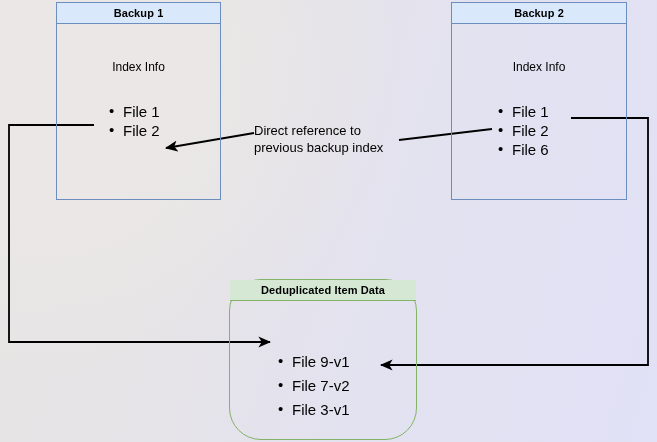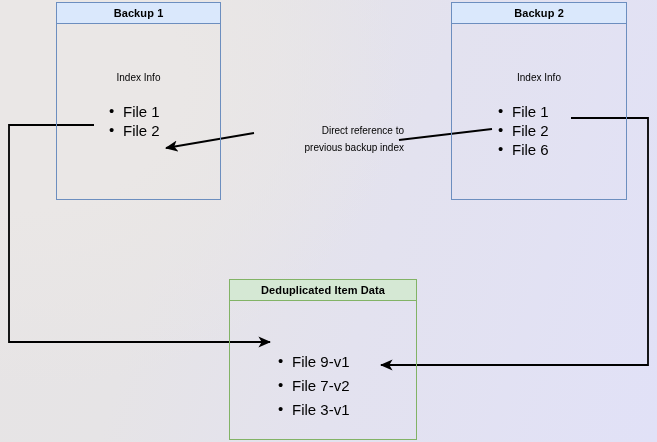--- a/index.html
+++ b/index.html
@@ -31,20 +31,21 @@
   }
 
   .node {
     position: absolute;
     box-sizing: border-box;
     border: 1px solid #6c8ebf;
     background: transparent;
   }
   .node.green {
     border-color: #82b366;
+    border-radius: 32px;
   }
   .node-header {
     box-sizing: border-box;
     height: 21px;
     line-height: 20px;
     text-align: center;
     font-size: 11px;
     font-weight: bold;
     color: #000;
     background: #dae8fc;
@@ -57,23 +58,23 @@
   }
   .node-body {
     position: relative;
     height: calc(100% - 21px);
   }
 
   .index-label {
     position: absolute;
     left: 0;
     right: 0;
-    top: 48px;
+    top: 36px;
     text-align: center;
-    font-size: 10px;
+    font-size: 12px;
     color: #000;
   }
 
   .bullet-list {
     position: absolute;
     margin: 0;
     padding: 0;
     list-style: none;
   }
   .bullet-list li {
@@ -130,22 +131,22 @@
   }
   #dedup .bullet-list li {
     line-height: 24px;
   }
   #dedup .bullet-list li::before {
     line-height: 24px;
   }
 
   .edge-label {
     position: absolute;
-    text-align: right;
-    font-size: 10px;
+    text-align: left;
+    font-size: 13px;
     line-height: 17px;
     color: #000;
     white-space: pre-line;
   }
   #direct-ref-label {
     left: 254px;
     top: 122px;
     width: 150px;
   }
 </style>

